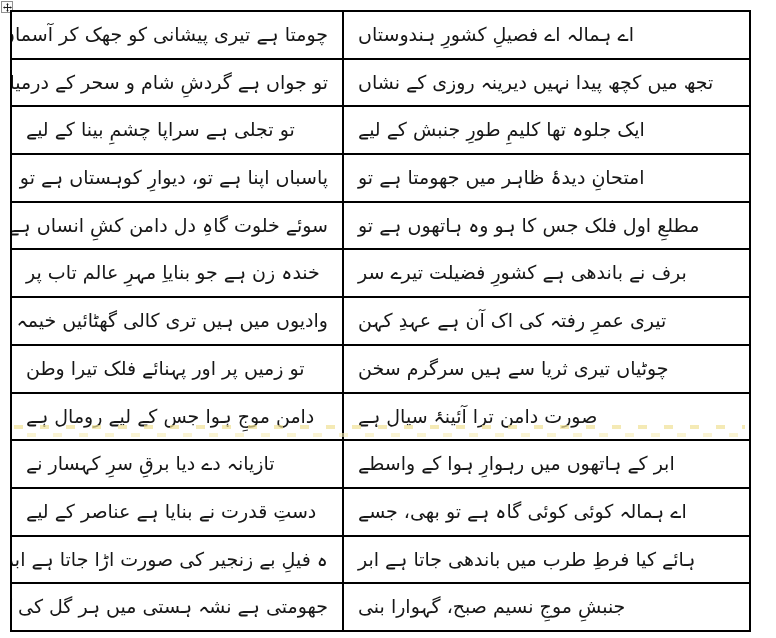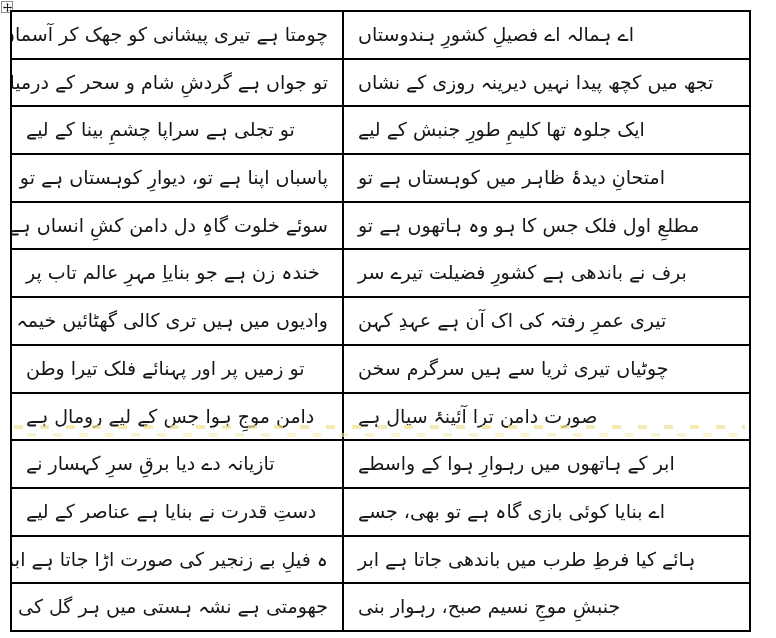--- a/index.html
+++ b/index.html
@@ -78,21 +78,21 @@
     </tr>
     <tr>
       <td>تجھ میں کچھ پیدا نہیں دیرینہ روزی کے نشاں</td>
       <td>تو جواں ہے گردشِ شام و سحر کے درمیاں</td>
     </tr>
     <tr>
       <td>ایک جلوہ تھا کلیمِ طورِ جنبش کے لیے</td>
       <td>تو تجلی ہے سراپا چشمِ بینا کے لیے</td>
     </tr>
     <tr>
-      <td>امتحانِ دیدۂ ظاہر میں کوہستاں ہے تو</td>
+      <td>امتحانِ دیدۂ ظاہر میں جھومتا ہے تو</td>
       <td>پاسباں اپنا ہے تو، دیوارِ کوہستاں ہے تو</td>
     </tr>
     <tr>
       <td>مطلعِ اول فلک جس کا ہو وہ ہاتھوں ہے تو</td>
       <td>سوئے خلوت گاہِ دل دامن کشِ انساں ہے تو</td>
     </tr>
     <tr>
       <td>برف نے باندھی ہے کشورِ فضیلت تیرے سر</td>
       <td>خندہ زن ہے جو بنایاِ مہرِ عالم تاب پر</td>
     </tr>
@@ -106,27 +106,27 @@
     </tr>
     <tr>
       <td>صورت دامن ترا آئینۂ سیال ہے</td>
       <td>دامن موجِ ہوا جس کے لیے رومال ہے</td>
     </tr>
     <tr>
       <td>ابر کے ہاتھوں میں رہوارِ ہوا کے واسطے</td>
       <td>تازیانہ دے دیا برقِ سرِ کہسار نے</td>
     </tr>
     <tr>
-      <td>اے بنایا کوئی بازی گاہ ہے تو بھی، جسے</td>
+      <td>اے ہمالہ کوئی کوئی گاہ ہے تو بھی، جسے</td>
       <td>دستِ قدرت نے بنایا ہے عناصر کے لیے</td>
     </tr>
     <tr>
       <td>ہائے کیا فرطِ طرب میں باندھی جاتا ہے ابر</td>
       <td>ہ فیلِ بے زنجیر کی صورت اڑا جاتا ہے ابر</td>
     </tr>
     <tr>
-      <td>جنبشِ موجِ نسیم صبح، رہوار بنی</td>
+      <td>جنبشِ موجِ نسیم صبح، گہوارا بنی</td>
       <td>جھومتی ہے نشہ ہستی میں ہر گل کی کلی</td>
     </tr>
   </tbody>
 </table>
 
 <div class="scan-artifact"></div>
 
 </body></html>

